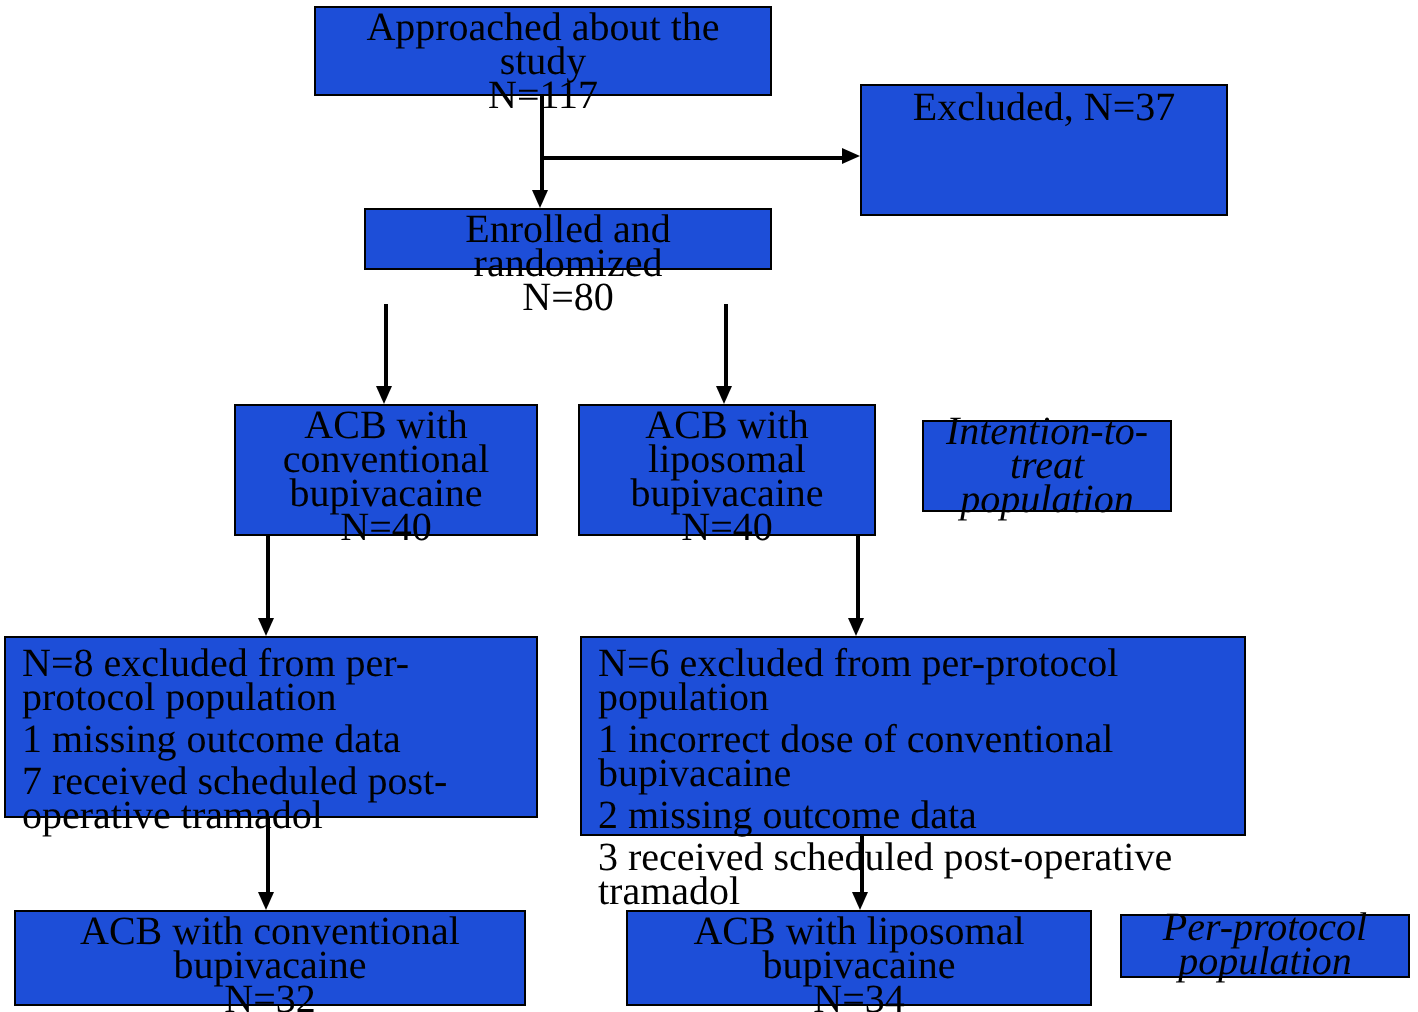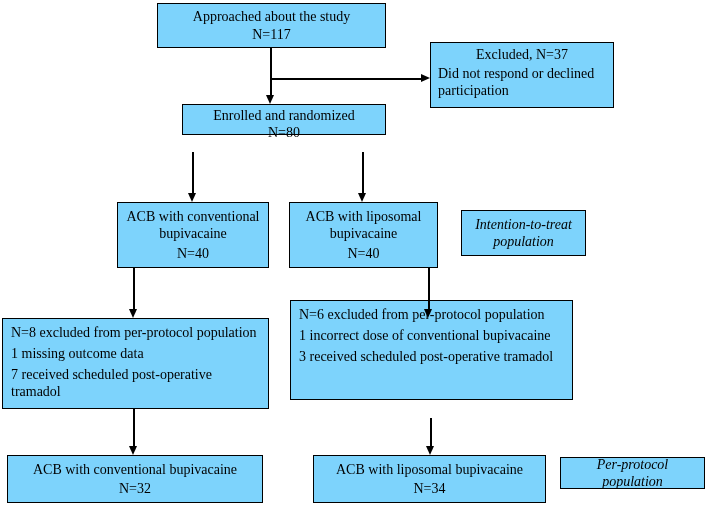--- a/index.html
+++ b/index.html
@@ -7,23 +7,23 @@
     position:relative;
     width:709px;height:506px;
     background:#ffffff;
     font-family:"Liberation Serif","DejaVu Serif",serif;
     color:#000;
     overflow:hidden;
   }
   .box{
     position:absolute;
     border:1.5px solid #000;
-    background:#7dd3fc;
+    background:#1d4ed8;
     box-sizing:border-box;
-    font-size:14px;
+    font-size:20px;
     line-height:17px;
   }
   .stack{
     display:flex;
     flex-direction:column;
     justify-content:space-evenly;
     align-items:center;
     text-align:center;
     padding:2px 4px;
   }
@@ -75,21 +75,20 @@
 
 <div class="stage">
 
   <div class="box stack" style="left:157px;top:3px;width:229px;height:45px">
     <div>Approached about the study</div>
     <div>N=117</div>
   </div>
 
   <div class="box" style="left:430px;top:42px;width:184px;height:66px">
     <div class="ttl-center">Excluded, N=37</div>
-    <div class="reason">Did not respond or declined participation</div>
   </div>
 
   <div class="box stack" style="left:182px;top:104px;width:204px;height:31px">
     <div>Enrolled and randomized</div>
     <div>N=80</div>
   </div>
 
   <div class="box stack" style="left:117px;top:202px;width:152px;height:66px">
     <div>ACB with conventional bupivacaine</div>
     <div>N=40</div>
@@ -104,23 +103,24 @@
     <div>Intention-to-treat
 population</div>
   </div>
 
   <div class="box excl" style="left:2px;top:318px;width:267px;height:91px">
     <div class="ttl">N=8 excluded from per-protocol population</div>
     <div class="item">1 missing outcome data</div>
     <div class="item">7 received scheduled post-operative tramadol</div>
   </div>
 
-  <div class="box excl" style="left:290px;top:300px;width:283px;height:100px">
+  <div class="box excl" style="left:290px;top:318px;width:333px;height:100px">
     <div class="ttl">N=6 excluded from per-protocol population</div>
     <div class="item">1 incorrect dose of conventional bupivacaine</div>
+    <div class="item">2 missing outcome data</div>
     <div class="item">3 received scheduled post-operative tramadol</div>
   </div>
 
   <div class="box stack" style="left:7px;top:455px;width:256px;height:48px">
     <div>ACB with conventional bupivacaine</div>
     <div>N=32</div>
   </div>
 
   <div class="box stack" style="left:313px;top:455px;width:233px;height:48px">
     <div>ACB with liposomal bupivacaine</div>

